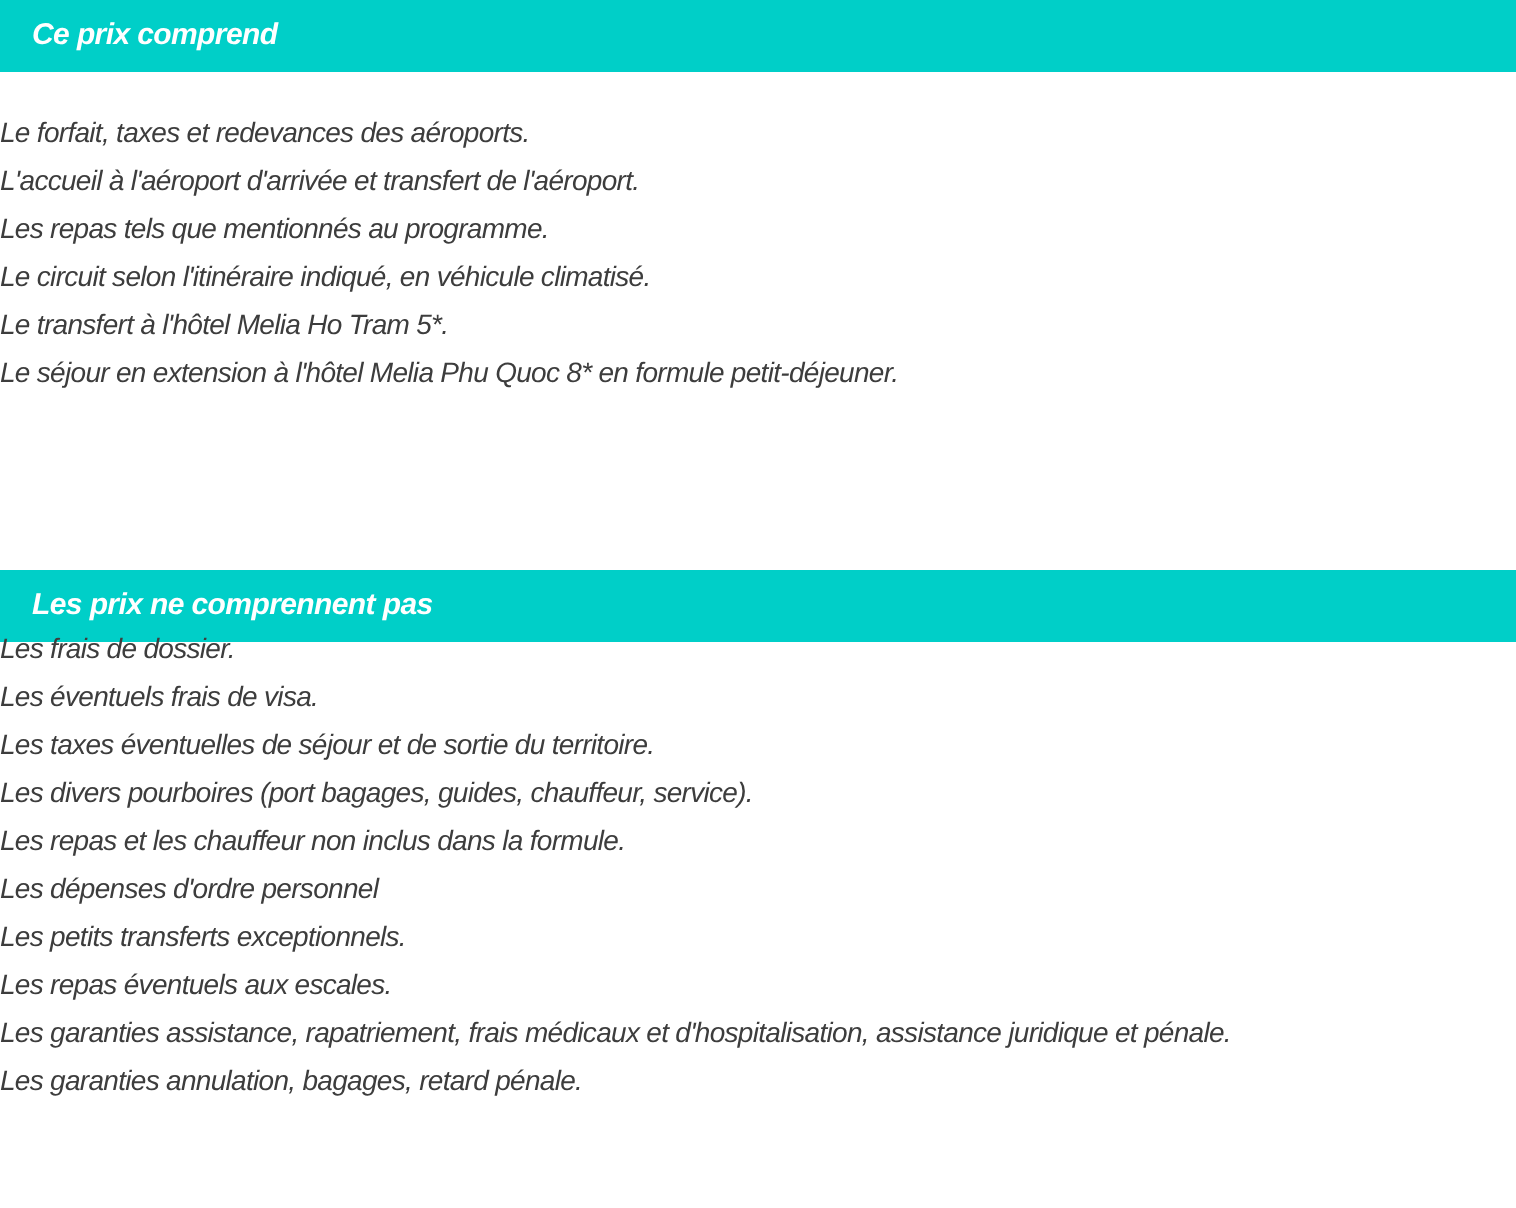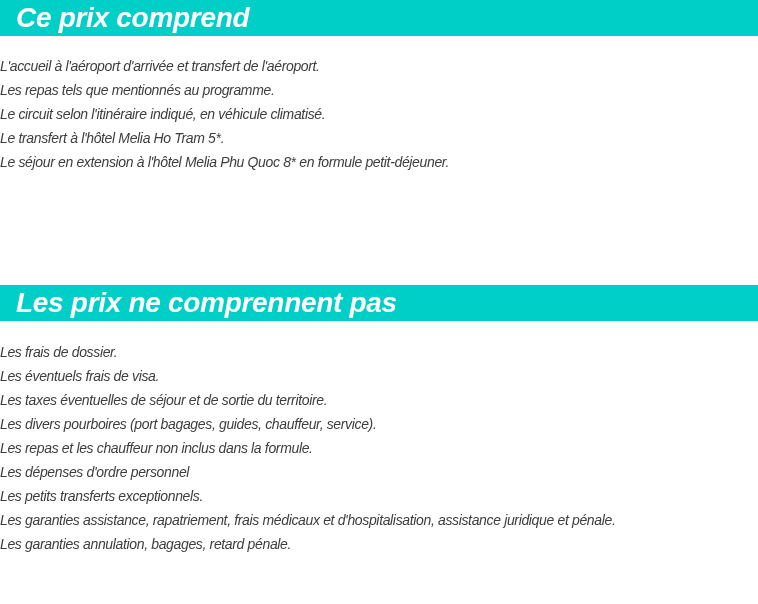--- a/index.html
+++ b/index.html
@@ -18,67 +18,69 @@
       position: absolute;
       left: 0;
       width: 758px;
       height: 36px;
       background: #00cfc8;
       color: #ffffff;
       box-sizing: border-box;
       padding-left: 16px;
       font-style: italic;
       font-weight: bold;
-      font-size: 28px;
+      font-size: 15px;
       line-height: 36px;
       letter-spacing: -0.3px;
     }
     #header-included { top: 0; }
     #header-excluded { top: 285px; }
     .item-list {
       position: absolute;
       left: 0;
       margin: 0;
       padding: 0;
       list-style: none;
     }
     #list-included { top: 54px; }
-    #list-excluded { top: 340px; }
+    #list-excluded { top: 312px; }
     .item-list li {
       height: 24px;
       line-height: 24px;
       font-style: italic;
       font-size: 14px;
       color: #3d3d3d;
       white-space: nowrap;
       letter-spacing: -0.35px;
     }
   </style>
 </head>
 <body>
 
 <div id="header-included" class="section-header">
   <span>Ce prix comprend</span>
 </div>
 
 <ul id="list-included" class="item-list">
+  <li>Le forfait, taxes et redevances des aéroports.</li>
   <li>L'accueil à l'aéroport d'arrivée et transfert de l'aéroport.</li>
   <li>Les repas tels que mentionnés au programme.</li>
   <li>Le circuit selon l'itinéraire indiqué, en véhicule climatisé.</li>
   <li>Le transfert à l'hôtel Melia Ho Tram 5*.</li>
   <li>Le séjour en extension à l'hôtel Melia Phu Quoc 8* en formule petit-déjeuner.</li>
 </ul>
 
 <div id="header-excluded" class="section-header">
   <span>Les prix ne comprennent pas</span>
 </div>
 
 <ul id="list-excluded" class="item-list">
   <li>Les frais de dossier.</li>
   <li>Les éventuels frais de visa.</li>
   <li>Les taxes éventuelles de séjour et de sortie du territoire.</li>
   <li>Les divers pourboires (port bagages, guides, chauffeur, service).</li>
   <li>Les repas et les chauffeur non inclus dans la formule.</li>
   <li>Les dépenses d'ordre personnel</li>
   <li>Les petits transferts exceptionnels.</li>
+  <li>Les repas éventuels aux escales.</li>
   <li>Les garanties assistance, rapatriement, frais médicaux et d'hospitalisation, assistance juridique et pénale.</li>
   <li>Les garanties annulation, bagages, retard pénale.</li>
 </ul>
 
 </body></html>

